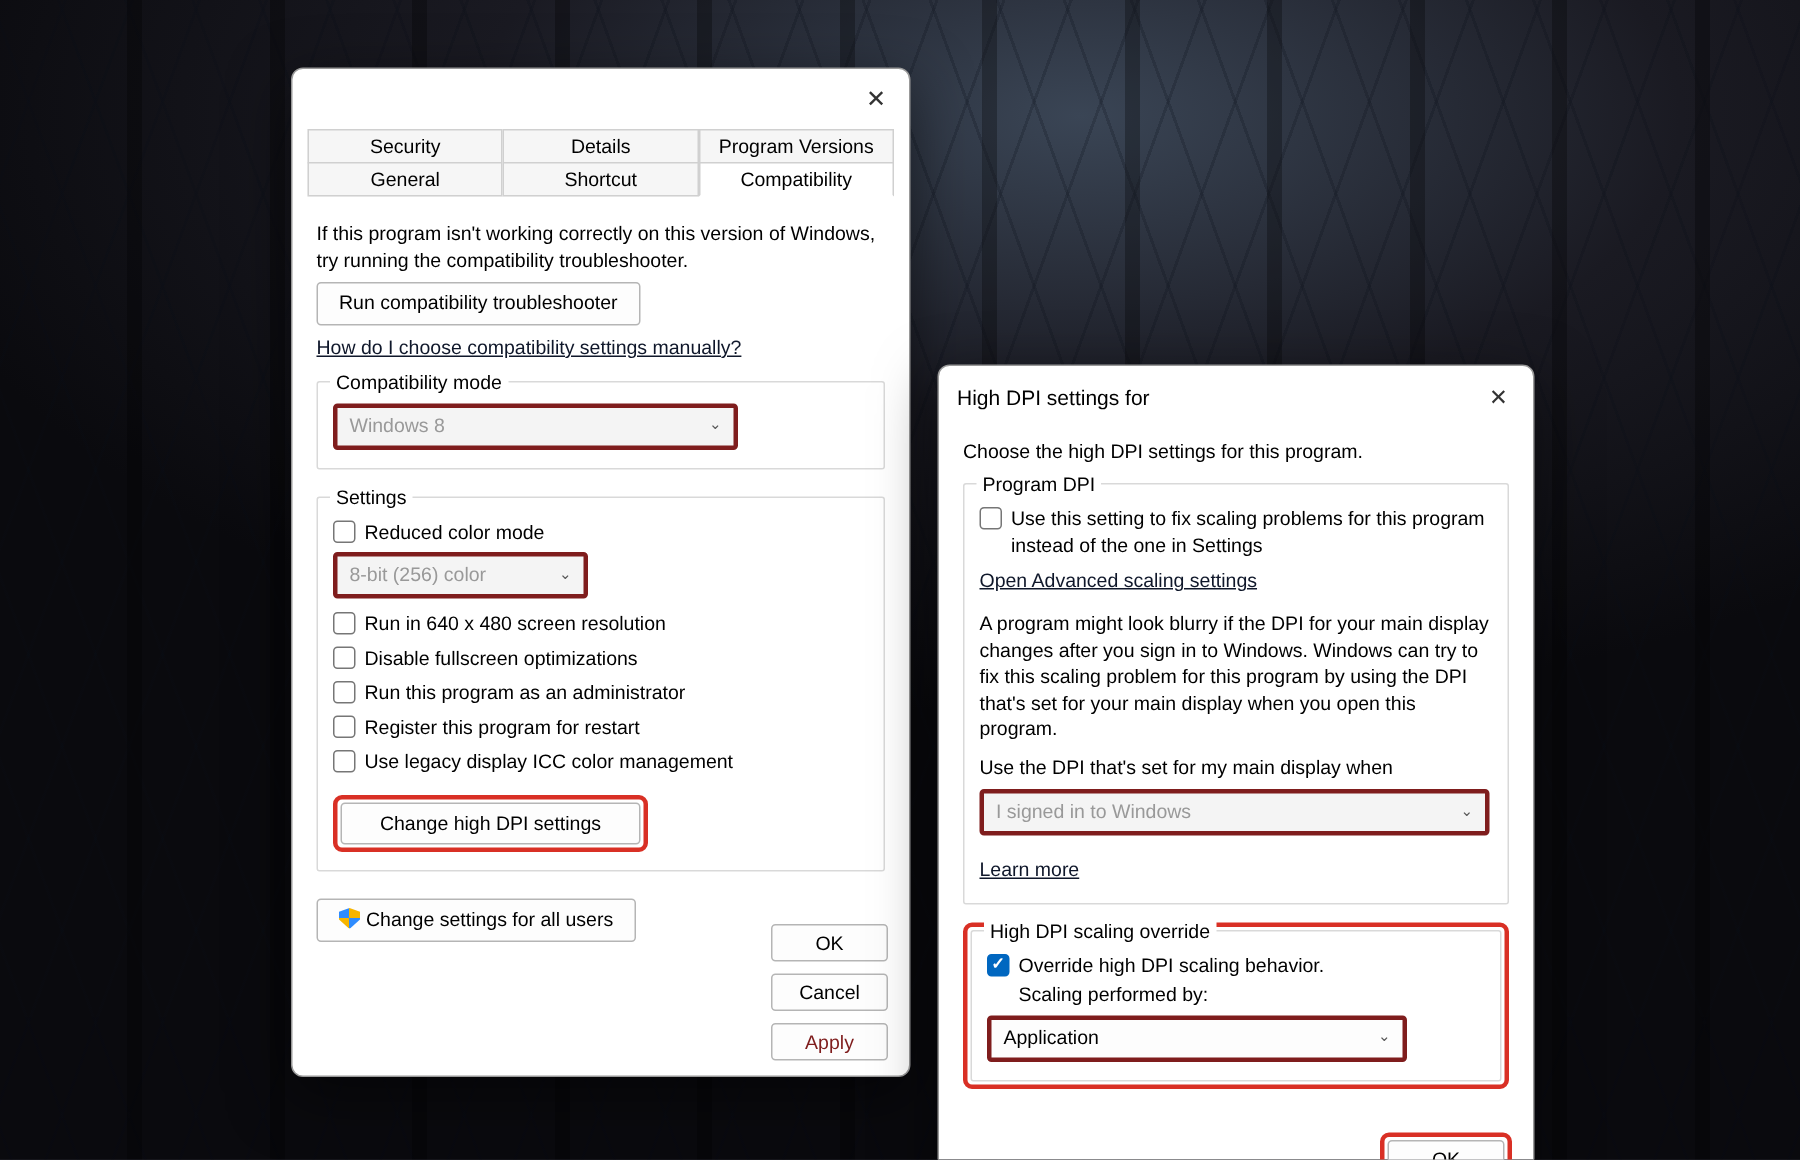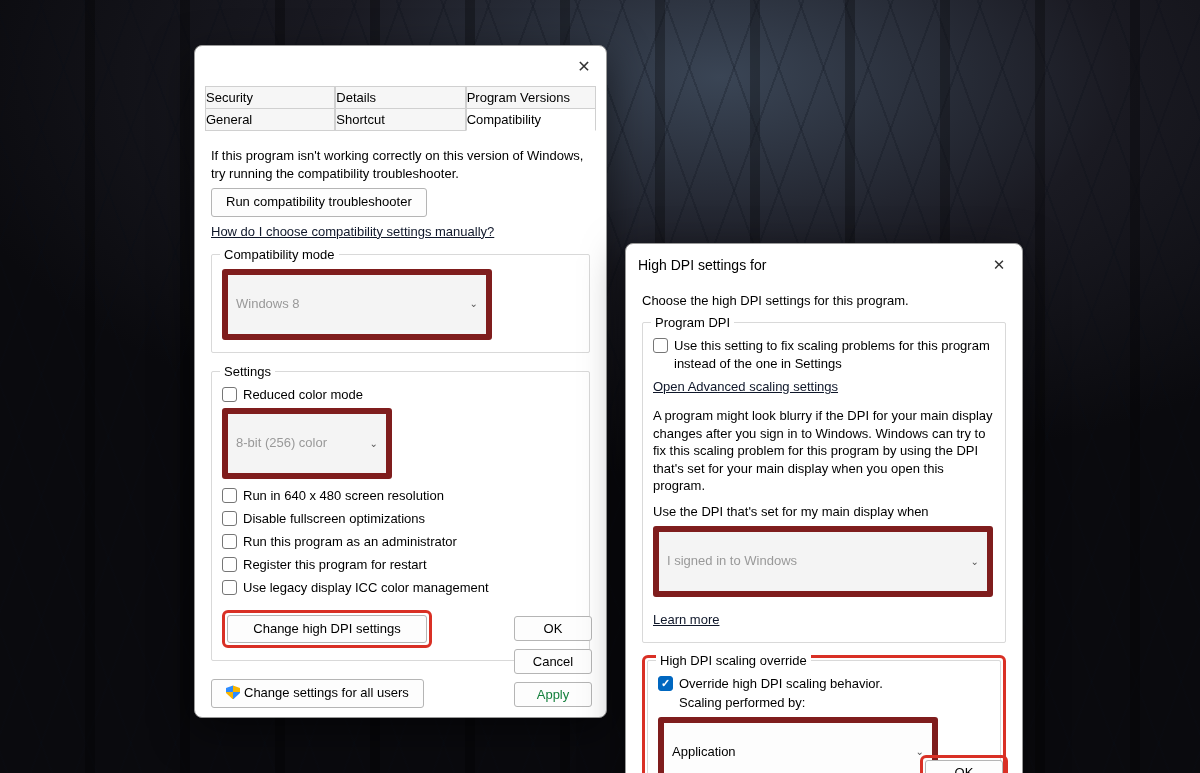--- a/index.html
+++ b/index.html
@@ -32,43 +32,43 @@
     border-radius: 8px;
     box-shadow: 0 12px 40px rgba(0,0,0,.5);
     color: #000;
   }
   .win1 { left: 194px; top: 45px; width: 413px; height: 673px; }
   .win2 { left: 625px; top: 243px; width: 398px; height: 591px; }
   .titlebar { display:flex; justify-content:flex-end; padding:6px 8px 2px; }
   .close-x { width:28px;height:28px;display:flex;align-items:center;justify-content:center;border-radius:4px;font-size:16px;color:#333;cursor:pointer;}
   .tabrow { display:flex; margin:4px 10px 0; }
   .tabrow .tab {
-    flex:1; text-align:left; padding:3px 0;
+    flex:1; text-align:center; padding:3px 0;
     border:1px solid #d0d0d0; background:#f6f6f6; font-size:13px; cursor:pointer;
   }
   .tabrow .tab.active { background:#fff; border-bottom-color:#fff; }
   .content { padding: 10px 16px 8px; font-size:13px; line-height:1.45; }
   .btn {
     display:inline-block; padding:4px 14px; background:#fdfdfd;
     border:1px solid #b5b5b5; border-radius:3px; font-size:13px; cursor:pointer;
   }
   .link { color:#0f172a; text-decoration:underline; cursor:pointer; font-size:13px; }
   .group {
     border:1px solid #d9d9d9; border-radius:2px; padding:10px 10px 12px; margin-top:12px; position:relative;
   }
   .group-title {
     position:absolute; top:-9px; left:8px; background:#fff; padding:0 4px; font-size:13px;
   }
   .chk { display:flex; align-items:flex-start; gap:6px; margin:4px 0; font-size:13px; cursor:pointer;}
   .chkbox { width:15px;height:15px;border:1px solid #767676;border-radius:3px;background:#fff;flex-shrink:0;margin-top:1px;display:flex;align-items:center;justify-content:center;}
   .chkbox.checked { background:#0067c0;border-color:#0067c0;}
   .chkbox.checked::after{content:"✓";color:#fff;font-size:11px;font-weight:bold;}
   .select {
-    border:6px solid #7f1d1d;border-radius:3px;background:#fdfdfd;
-    padding:20px 8px;font-size:13px;color:#555;
+    border:3px solid #7f1d1d;border-radius:3px;background:#fdfdfd;
+    padding:3px 8px;font-size:13px;color:#555;
     display:flex;justify-content:space-between;align-items:center;cursor:pointer;
   }
   .select.disabled{color:#999;background:#f4f4f4;}
   .caret{font-size:10px;color:#555;}
   .redbox { border:3px solid #d93025;border-radius:6px;padding:2px; }
   .footer { position:absolute;bottom:10px;right:14px;display:flex;gap:8px;flex-direction:column;}
   .footer .btn{min-width:78px;text-align:center;}
   .shield { display:inline-block;width:14px;height:14px;vertical-align:-2px;margin-right:4px;
     background:conic-gradient(#f7b500 0 25%,#2e8cff 25% 50%,#f7b500 50% 75%,#2e8cff 75% 100%);
     clip-path: polygon(50% 0,100% 18%,100% 55%,50% 100%,0 55%,0 18%);}
@@ -145,21 +145,21 @@
     </div>
 
     <div style="margin-top:18px">
       <span class="btn"><span class="shield"></span><span>Change settings for all users</span></span>
     </div>
   </div>
 
   <div class="footer">
     <span class="btn">OK</span>
     <span class="btn">Cancel</span>
-    <span class="btn" style="color:#15803d">Apply</span>
+    <span class="btn" style="color:#7f1d1d">Apply</span>
   </div>
 </div>
 
 <div class="window win2">
   <div class="titlebar2">
     <span>High DPI settings for</span>
     <div class="close-x" style="width:22px;height:22px;font-size:15px">✕</div>
   </div>
   <div class="content" style="padding:6px 16px">
     <p class="para">Choose the high DPI settings for this program.</p>

